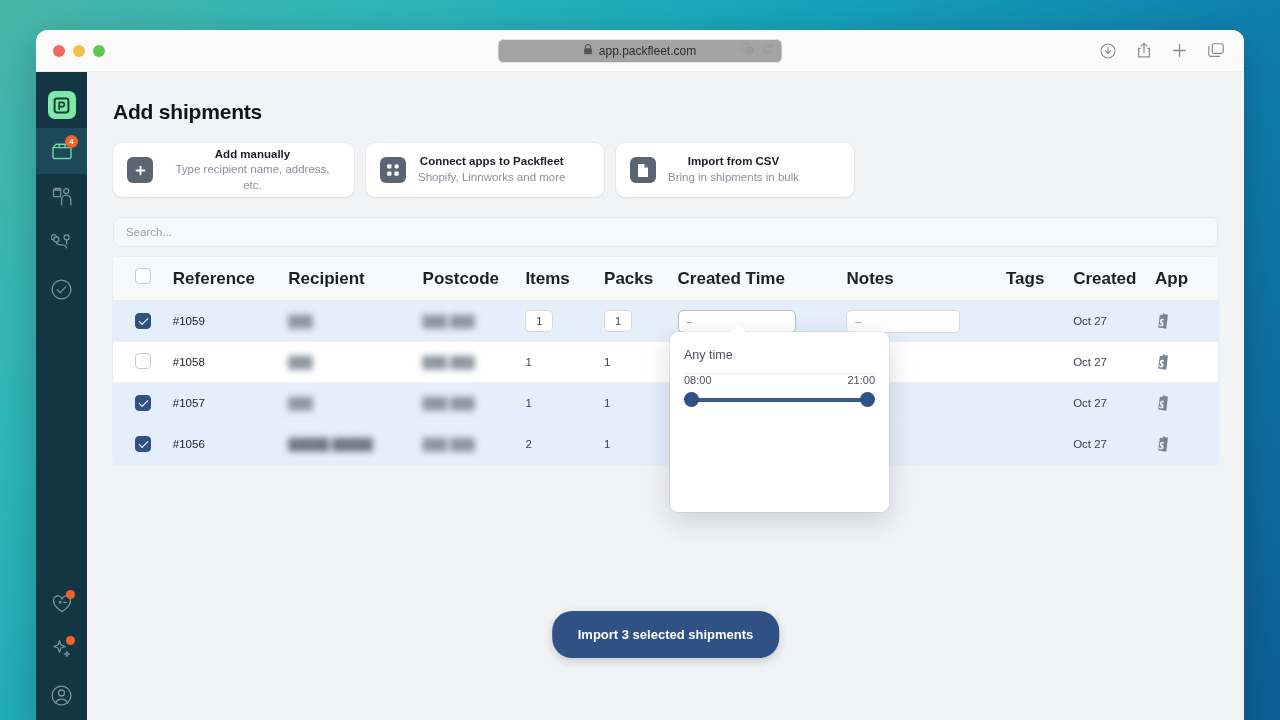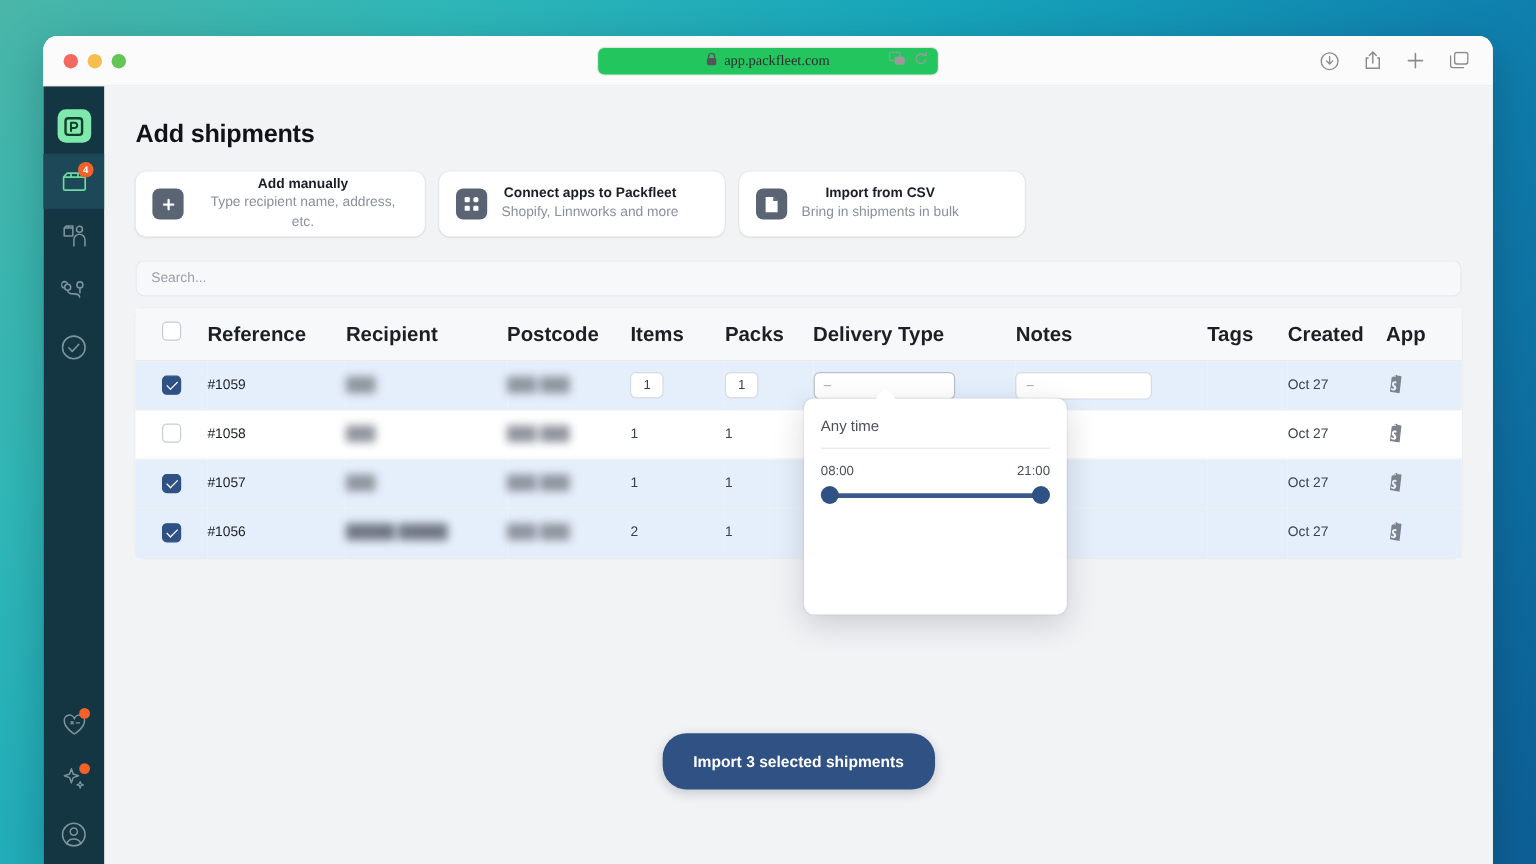--- a/index.html
+++ b/index.html
@@ -36,30 +36,29 @@
   .traffic { display: flex; gap: 8px; margin-left: 17px; }
   .dot { width: 12px; height: 12px; border-radius: 50%; }
   .dot.red { background: #f3685f; }
   .dot.yellow { background: #f7bd4e; }
   .dot.green { background: #62c554; }
 
   .urlbar {
     position: absolute;
     left: 50%; transform: translateX(-50%);
     width: 285px; height: 24px;
-    background: #22c55e;
+    background: #a3a3a3;
     border: 1px solid #e3e3e3;
     border-radius: 6px;
     display: flex;
     align-items: center;
     justify-content: center;
     gap: 6px;
     font-size: 12px;
     color: #2e2e2e;
-    font-family: Liberation Serif, serif;
   }
   .urlbar .lock { font-size: 9px; color: #555; }
   .urlbar .right-icons {
     position: absolute; right: 8px; display: flex; gap: 7px;
     color: #9a9a9a;
   }
   .tb-right {
     position: absolute; right: 20px;
     display: flex; align-items: center; gap: 21px;
     color: #8a8a8a;
@@ -250,21 +249,20 @@
     width: 12px; height: 12px;
     background: #fff;
     transform: rotate(45deg);
     border-radius: 2px;
   }
   .pop-title { font-size: 12.5px; color: #4a515b; padding-bottom: 11px; }
   .pop-rule { height: 1px; background: #e7e9ec; }
   .pop-times {
     display: flex; justify-content: space-between;
     font-size: 11px; color: #4a515b;
-    margin-top: 13px;
   }
   .slider { position: relative; height: 16px; margin-top: 6px; }
   .slider-track {
     position: absolute; top: 6px; left: 5px; right: 5px;
     height: 4px; border-radius: 2px;
     background: #3a5a8c;
   }
   .knob {
     position: absolute; top: 0;
     width: 15px; height: 15px;
@@ -484,21 +482,21 @@
           <thead>
             <tr>
               <th class="c-check">
                 <span class="cb"></span>
               </th>
               <th class="c-ref">Reference</th>
               <th class="c-rcp">Recipient</th>
               <th class="c-post">Postcode</th>
               <th class="c-items">Items</th>
               <th class="c-packs">Packs</th>
-              <th class="c-time">Delivery Type</th>
+              <th class="c-time">Created Time</th>
               <th class="c-notes">Notes</th>
               <th class="c-tags">Tags</th>
               <th class="c-crt">Created</th>
               <th class="c-app">App</th>
             </tr>
           </thead>
           <tbody>
 
             <tr class="sel">
               <td class="c-check">

